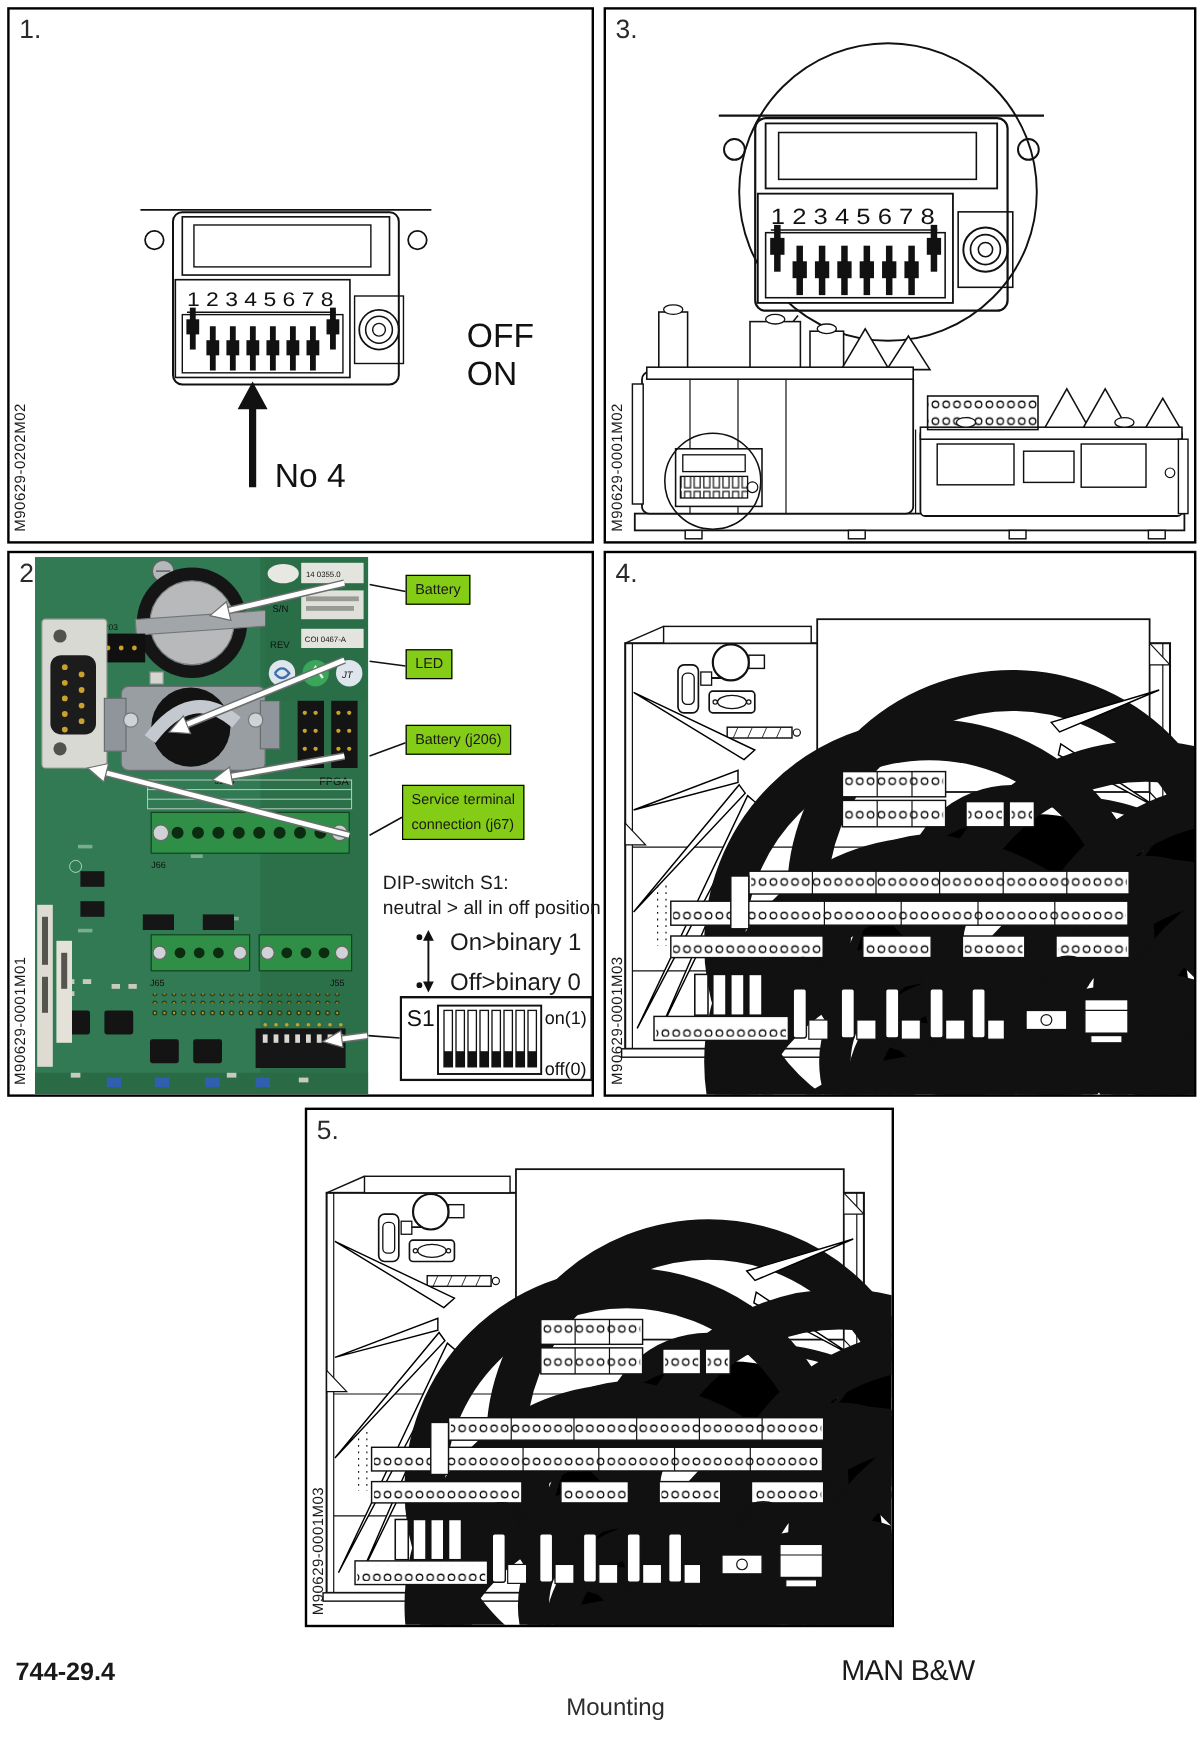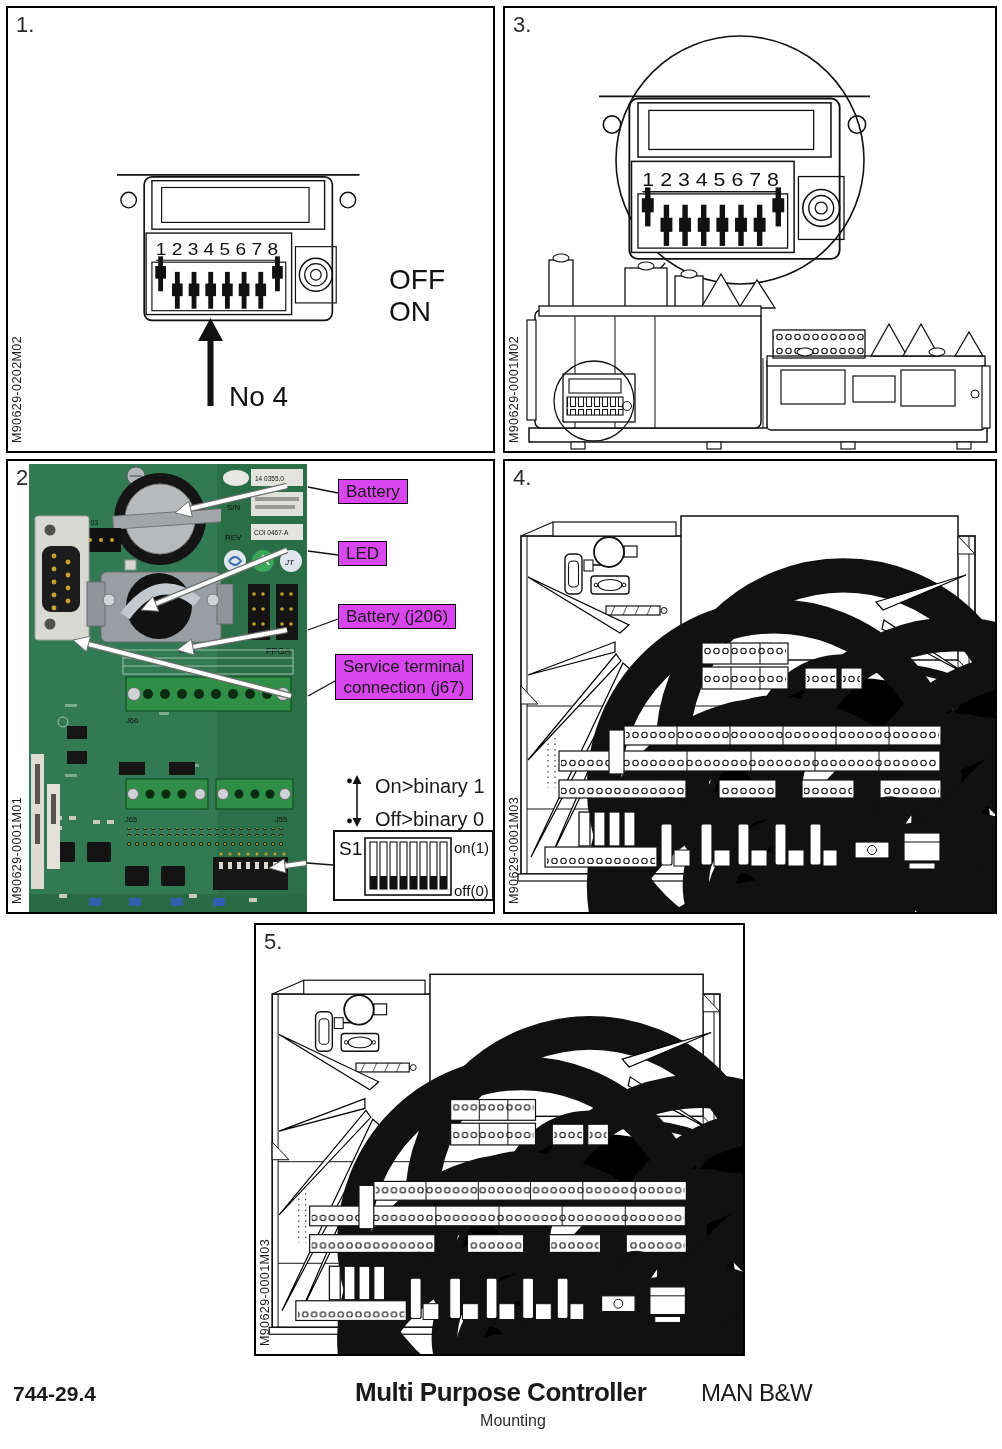--- a/index.html
+++ b/index.html
@@ -8,29 +8,29 @@
   .panel{position:absolute;border:2px solid #000;background:#fff;box-sizing:border-box;}
   .pnum{position:absolute;top:4px;left:8px;font-size:22px;color:#2a2a2a;}
   .vid{position:absolute;left:2px;bottom:8px;writing-mode:vertical-rl;transform:rotate(180deg);
        font-size:12.5px;color:#1a1a1a;letter-spacing:.4px;white-space:nowrap;}
   .absvg{position:absolute;left:0;top:0;}
   svg{display:block;}
   svg text{font-family:"Liberation Sans",sans-serif;fill:#111;}
   .ln{stroke:#111;fill:none;}
   .wh{fill:#fff;stroke:#111;}
   .blk{fill:#111;stroke:none;}
-  .callout{position:absolute;border:1.6px solid #000;background:#d946ef;padding:1px 7px;
-           font-size:17px;line-height:21px;white-space:nowrap;}
+  .callout{position:absolute;border:1.6px solid #000;background:#84cc16;padding:1px 7px;
+           font-size:12px;line-height:21px;white-space:nowrap;}
   .notetxt{position:absolute;font-size:16px;line-height:21px;white-space:nowrap;}
   .legrow{position:absolute;font-size:20px;white-space:nowrap;}
   .photo{position:absolute;overflow:hidden;}
   .fcode{position:absolute;left:13px;top:1382px;font-size:21px;font-weight:bold;}
   .ftitle{position:absolute;left:355px;top:1377px;font-size:26px;font-weight:bold;letter-spacing:-.5px;}
   .fbrand{position:absolute;left:701px;top:1379px;font-size:24px;font-weight:normal;letter-spacing:-.5px;}
-  .fsub{position:absolute;left:433px;top:1412px;width:160px;text-align:center;font-size:16px;color:#2c2c2c;}
+  .fsub{position:absolute;left:433px;top:1412px;width:160px;text-align:center;font-size:20px;color:#2c2c2c;}
 </style>
 </head>
 <body>
 
 <svg width="0" height="0" style="position:absolute" aria-hidden="true">
   <defs>
     <pattern id="pat-dots" width="9" height="14" patternUnits="userSpaceOnUse">
       <circle cx="4.5" cy="7" r="2.7" fill="#fff" stroke="#111" stroke-width="1.1"></circle>
     </pattern>
     <pattern id="pat-teeth" width="8" height="16" patternUnits="userSpaceOnUse">
@@ -578,25 +578,29 @@
       <line class="ln" x1="330" y1="32" x2="300" y2="26" stroke-width="1.3"></line>
       <line class="ln" x1="330" y1="94" x2="300" y2="90" stroke-width="1.3"></line>
       <line class="ln" x1="330" y1="158" x2="300" y2="169" stroke-width="1.3"></line>
       <line class="ln" x1="327" y1="220" x2="300" y2="235" stroke-width="1.3"></line>
       <line class="ln" x1="325" y1="404" x2="299" y2="402" stroke-width="1.3"></line>
     </svg>
 
     <div class="callout" style="left:330px;top:18px;">Battery</div>
     <div class="callout" style="left:330px;top:80px;">LED</div>
     <div class="callout" style="left:330px;top:143px;">Battery (j206)</div>
-    <div class="callout" style="left:327px;top:193px;text-align:center;">
+    <div class="callout" style="left:327px;top:193px;">
       <span>Service terminal</span><br>
       <span>connection (j67)</span>
     </div>
 
+    <div class="notetxt" style="left:311px;top:265px;">
+      <span>DIP-switch S1:</span><br>
+      <span>neutral &gt; all in off position</span>
+    </div>
 
     <svg class="absvg" style="left:338px;top:313px;" width="20" height="54" viewBox="0 0 20 54">
       <line x1="11" y1="8" x2="11" y2="46" stroke="#111" stroke-width="1.6"></line>
       <polygon points="11,1 6.5,10 15.5,10" fill="#111"></polygon>
       <polygon points="11,53 6.5,44 15.5,44" fill="#111"></polygon>
       <circle cx="3.5" cy="7" r="2.4" fill="#111"></circle>
       <circle cx="3.5" cy="47" r="2.4" fill="#111"></circle>
     </svg>
     <div class="legrow" style="left:367px;top:314px;">On&gt;binary 1</div>
     <div class="legrow" style="left:367px;top:347px;">Off&gt;binary 0</div>
@@ -638,17 +642,16 @@
 
   <div class="panel" style="left:254px;top:923px;width:491px;height:433px;">
     <div class="pnum">5.</div>
     <div class="vid">M90629-0001M03</div>
     <svg class="absvg" width="487" height="429" viewBox="0 0 493 435">
       <use href="#cfront" x="0" y="10" width="493" height="420"></use>
     </svg>
   </div>
 
   <div class="fcode">744-29.4</div>
-  <div class="ftitle">Multi Purpose Controller</div>
   <div class="fbrand">MAN B&amp;W</div>
   <div class="fsub">Mounting</div>
 
 </div>
 
 </body></html>

